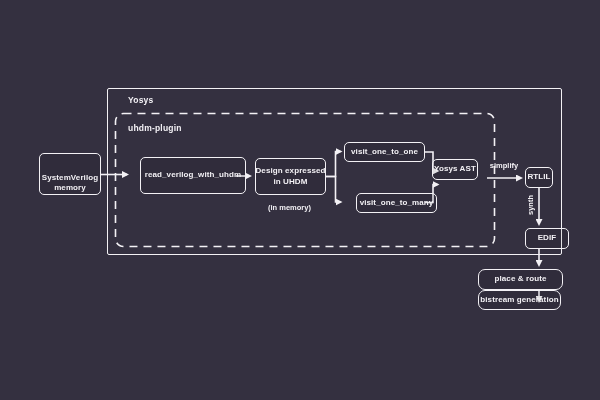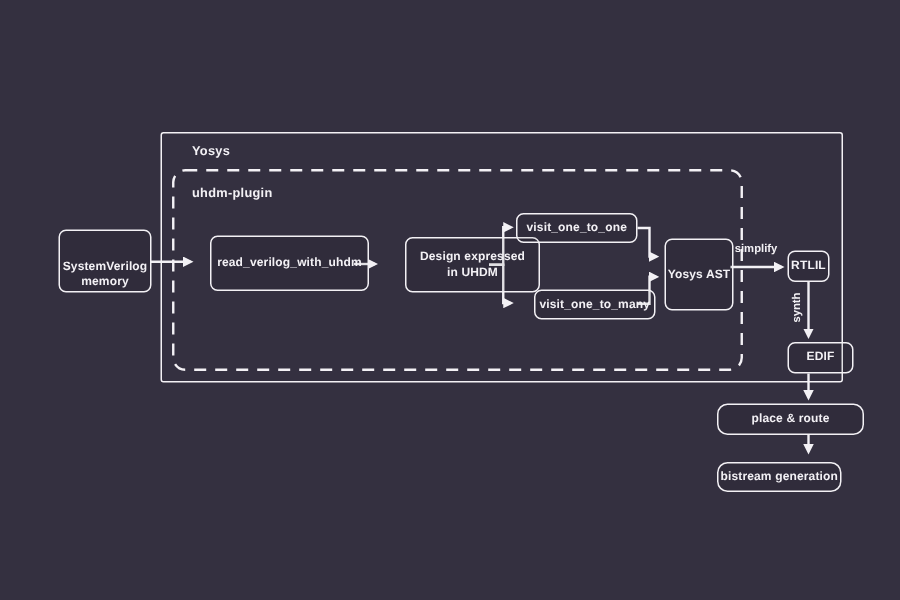--- a/index.html
+++ b/index.html
@@ -101,50 +101,51 @@
 
   <div class="node" style="left:39px; top:153px; width:62px; height:42px;justify-content:flex-end;">
     <span>SystemVerilog</span>
     <span>memory</span>
   </div>
 
   <div class="node" style="left:140px; top:157px; width:106px; height:37px;">
     <span>read_verilog_with_uhdm</span>
   </div>
 
-  <div class="node" style="left:270px; top:158px; width:90px; height:37px;">
+  <div class="node" style="left:255px; top:158px; width:71px; height:37px;">
     <span>Design expressed</span>
     <span>in UHDM</span>
   </div>
 
+  <div class="annotation" style="left:249px; top:201px; width:81px; height:12px;">(in memory)</div>
 
   <div class="node" style="left:344px; top:142px; width:81px; height:20px;">
     <span>visit_one_to_one</span>
   </div>
 
   <div class="node" style="left:356px; top:193px; width:81px; height:20px;">
     <span>visit_one_to_many</span>
   </div>
 
-  <div class="node" style="left:443px; top:159px; width:46px; height:48px;text-align:right;">
+  <div class="node" style="left:432px; top:159px; width:46px; height:21px;text-align:right;">
     <span>Yosys AST</span>
   </div>
 
   <div class="node" style="left:525px; top:167px; width:28px; height:21px;">
     <span>RTLIL</span>
   </div>
 
   <div class="node" style="left:525px; top:228px; width:44px; height:21px;">
     <span>EDIF</span>
   </div>
 
-  <div class="node pill" style="left:478px; top:269px; width:98px; height:21px;">
+  <div class="node pill" style="left:478px; top:269px; width:85px; height:21px;">
     <span>place &amp; route</span>
   </div>
 
-  <div class="node pill" style="left:478px; top:308px; width:83px; height:20px;">
+  <div class="node pill" style="left:478px; top:290px; width:83px; height:20px;">
     <span>bistream generation</span>
   </div>
 
   <div class="annotation" style="left:487px; top:160px; width:34px; height:10px;">simplify</div>
   <div class="annotation rotated" style="left:515px; top:199px; width:30px; height:12px;">synth</div>
 
 </div>
 
 </body></html>

